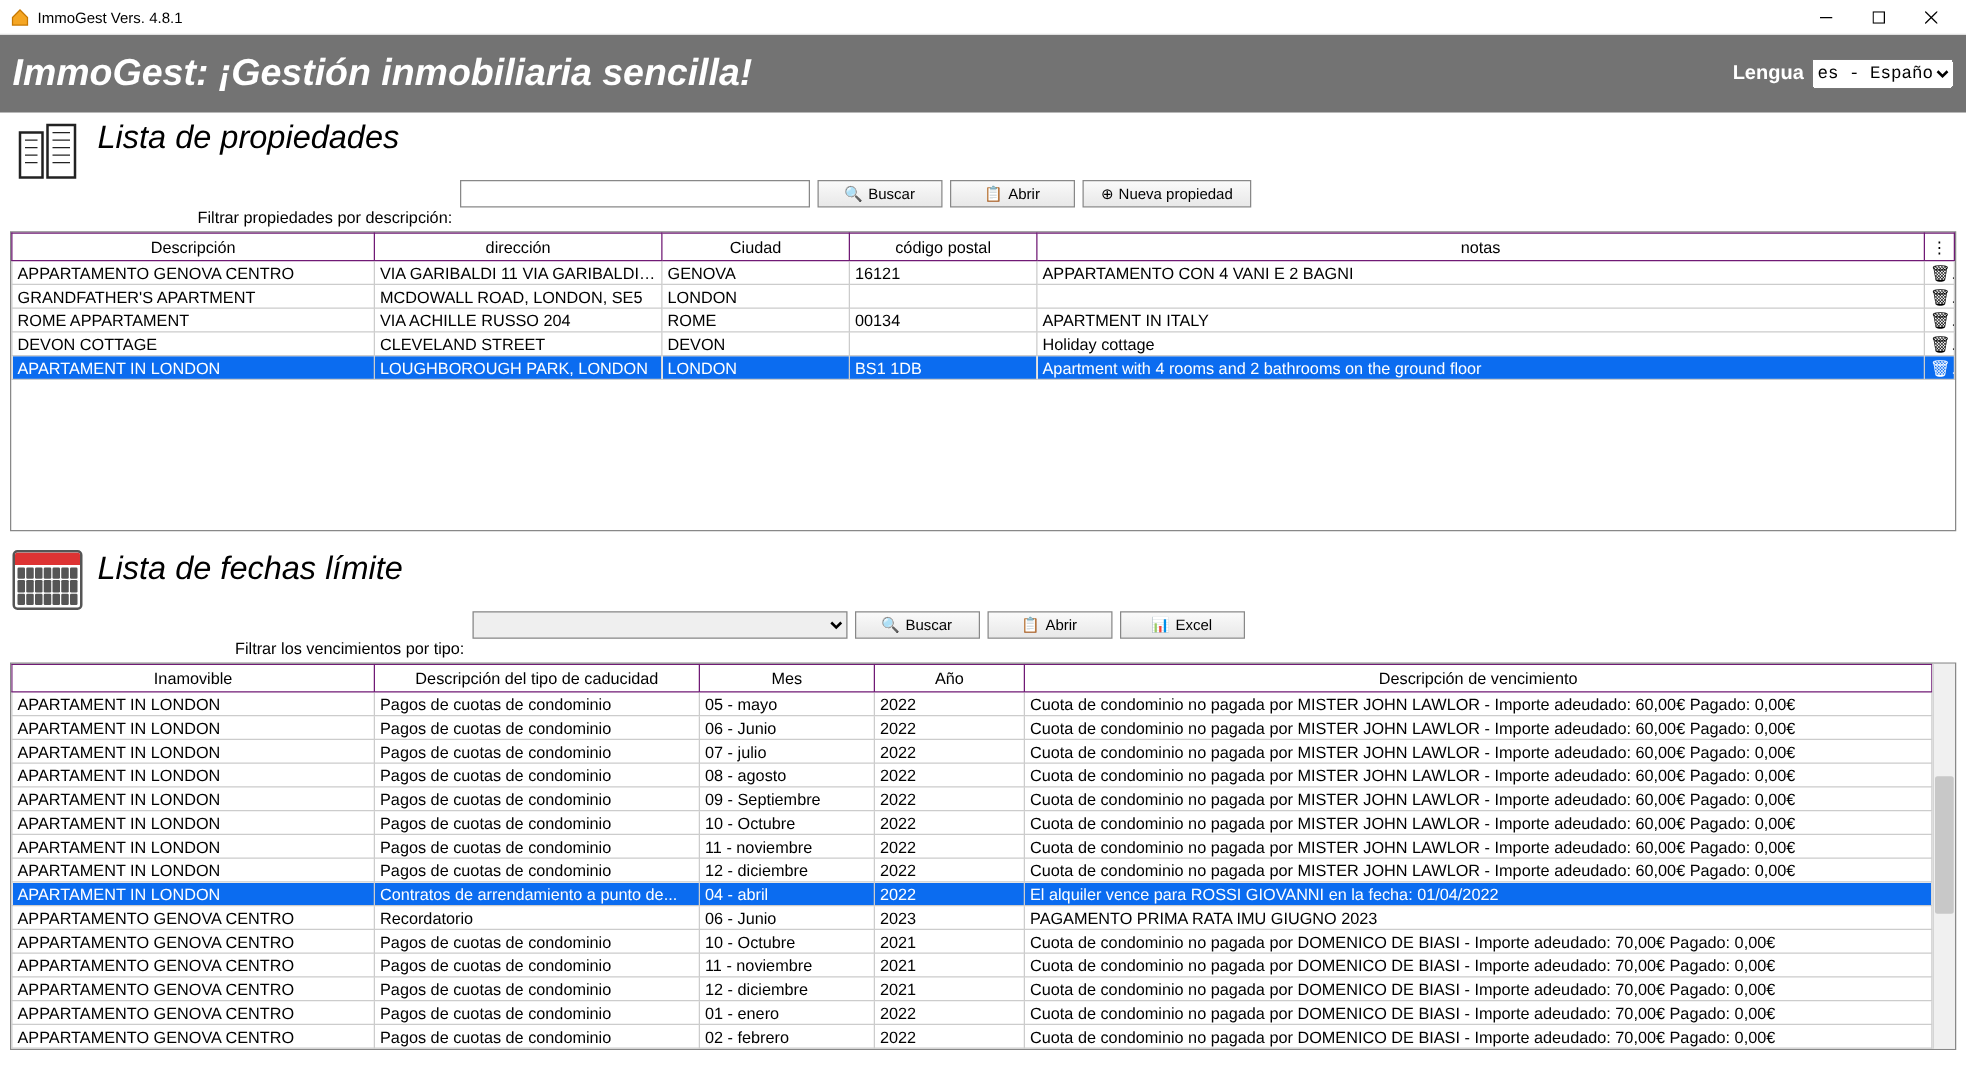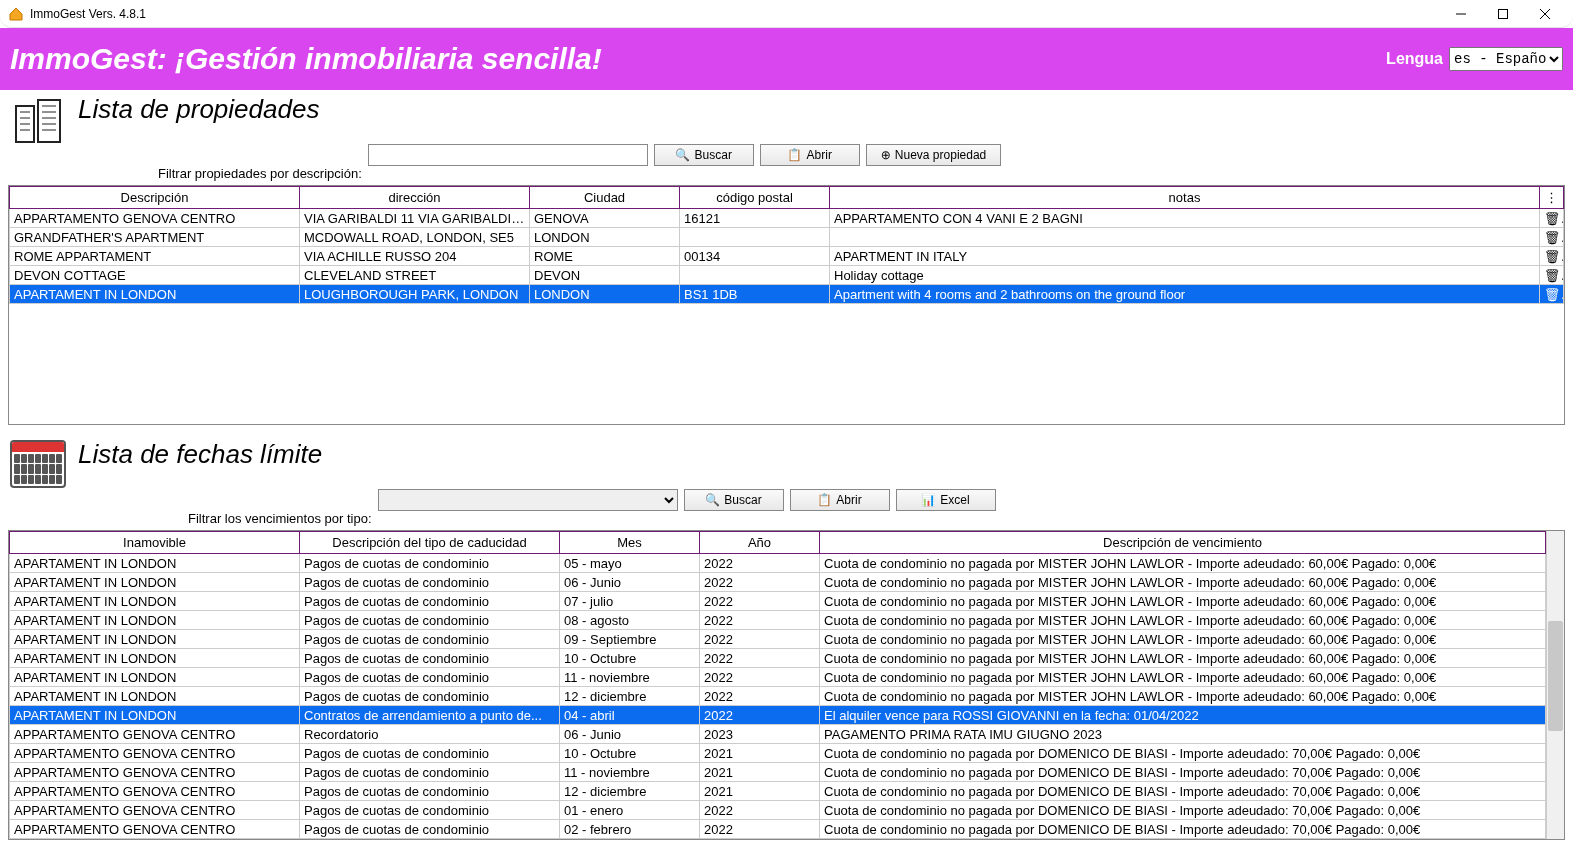--- a/index.html
+++ b/index.html
@@ -1,22 +1,22 @@
 <!DOCTYPE html>
 <html><head>
 <meta charset="utf-8">
 <style>
 * { box-sizing: border-box; margin: 0; padding: 0; }
 body { font-family: Arial, sans-serif; font-size: 13px; background: #fff; overflow: hidden; }
-.titlebar { height: 28px; display: flex; align-items: center; padding: 12px 8px; background: #fff; border-bottom: 1px solid #e0e0e0; border-radius: 12px; }
+.titlebar { height: 28px; display: flex; align-items: center; padding: 12px 8px; background: #fff; border-bottom: 1px solid #e0e0e0; }
 .titlebar-icon { width: 16px; height: 16px; margin-right: 6px; }
 .titlebar-title { flex: 1; font-size: 12px; }
 .winbtns { display: flex; gap: 2px; }
 .winbtn { width: 40px; height: 24px; display: flex; align-items: center; justify-content: center; cursor: pointer; }
-.header { background: #d946ef; color: #fff; height: 62px; display: flex; align-items: center; padding: 0 10px; }
+.header { background: #737373; color: #fff; height: 62px; display: flex; align-items: center; padding: 0 10px; }
 .header-title { font-style: italic; font-weight: bold; font-size: 30px; flex: 1; }
 .lang-label { font-size: 16px; font-weight: bold; margin-right: 6px; }
 .lang-select { font-size: 14px; height: 24px; width: 114px; font-family: Liberation Mono, monospace; }
 
 .section { padding: 4px 8px 0 8px; }
 .section-header { display: flex; align-items: flex-start; gap: 10px; }
 .section-icon { width: 60px; height: 50px; display: flex; align-items: center; justify-content: center; }
 .section-title { font-style: italic; font-size: 26px; }
 
 .filter-row { display: flex; align-items: center; gap: 6px; margin-left: 150px; margin-top: -16px; }

